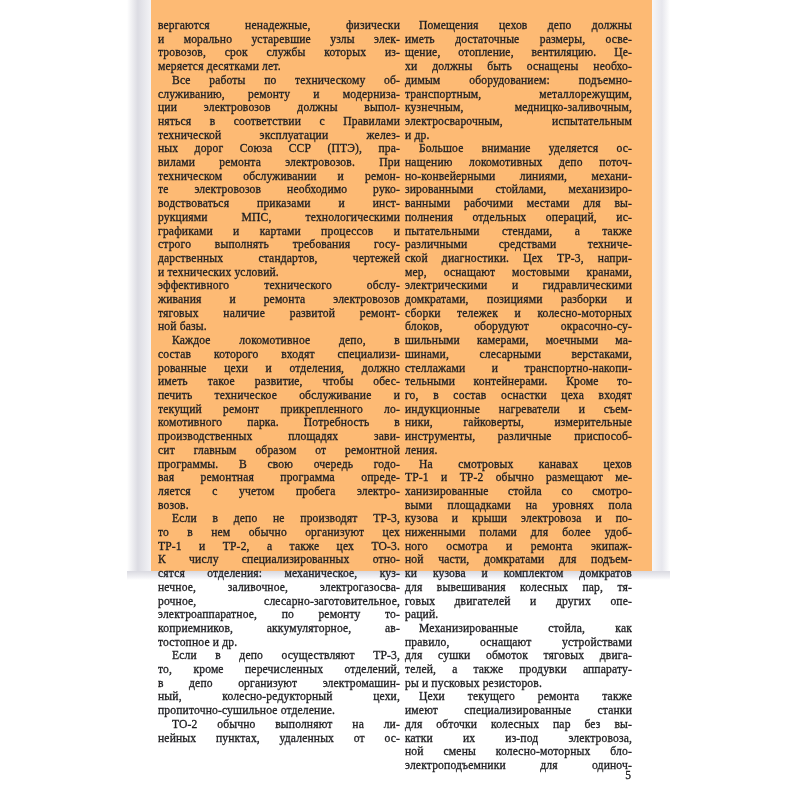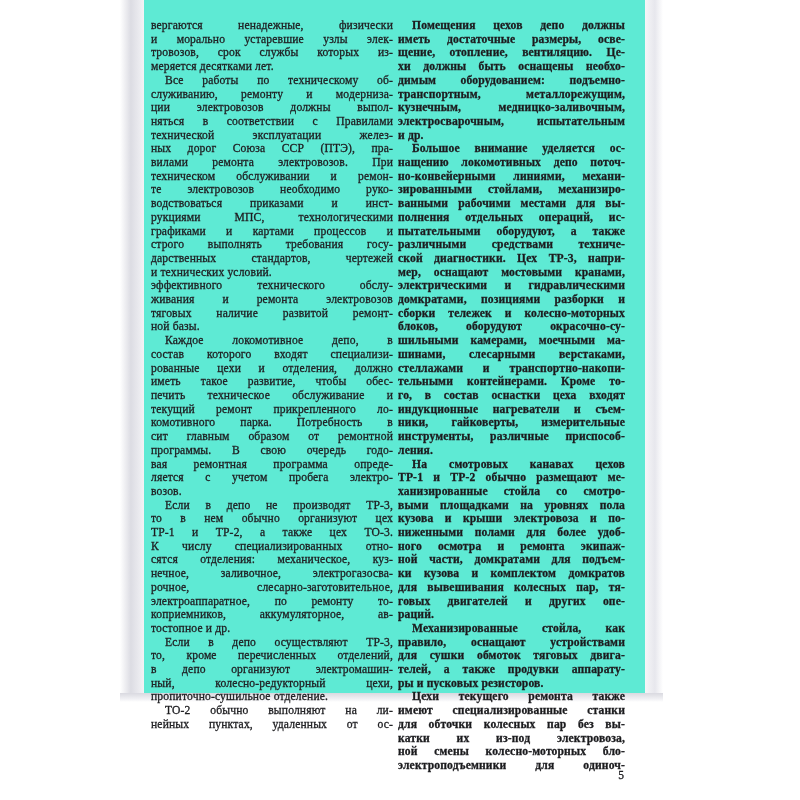--- a/index.html
+++ b/index.html
@@ -2,43 +2,43 @@
 <html><head>
 <meta charset="utf-8">
 <style>
   html,body { margin:0; padding:0; background:#ffffff; }
   .canvas {
     position:relative; width:800px; height:800px; margin:0 auto;
     background:#ffffff; overflow:hidden;
     font-family:"Liberation Serif","DejaVu Serif",serif;
   }
   .page {
-    position:absolute; left:126px; top:0; width:535px; height:693px;
-    background:#5eead4;
+    position:absolute; left:133px; top:0; width:535px; height:571px;
+    background:#fdba74;
   }
   .edge-left {
     position:absolute; left:-6px; top:0; width:24px; height:100%;
     background:linear-gradient(to right,#ffffff 0%,#dcdce3 45%,#f3f3f6 100%);
   }
   .edge-right {
     position:absolute; right:-2px; top:0; width:18px; height:100%;
     background:linear-gradient(to right,#f6f6f8 0%,#e7e7ed 55%,#ffffff 100%);
   }
   .edge-bottom {
     position:absolute; left:-6px; right:-2px; bottom:-9px; height:9px;
     background:linear-gradient(to bottom,#d9d9e0 0%,#f2f2f5 70%,#ffffff 100%);
   }
   .col {
     position:absolute; top:19px;
     font-size:11.6px; line-height:13.7px; color:#1b1b1d;
     letter-spacing:0.15px;
     -webkit-text-stroke:0.3px #222226;
   }
   .col-left  { left:25px;  width:242px; }
-  .col-right { left:272px; width:227px;font-weight:bold; }
+  .col-right { left:272px; width:227px; }
   .ln { text-align:justify; text-align-last:justify; white-space:normal; }
   .ln.last  { text-align-last:left; }
   .ln.first { text-indent:14px; }
   .page-number {
     position:absolute; right:37px; top:769px;
     font-size:11.5px; color:#1b1b1d; -webkit-text-stroke:0.3px #222226;
   }
 </style>
 </head>
 <body>
@@ -79,20 +79,21 @@
           <div class="ln last">ной базы.</div>
         </div>
         <div>
           <div class="ln first">Каждое  локомотивное  депо, в</div>
           <div class="ln">состав которого входят специализи-</div>
           <div class="ln">рованные цехи и отделения, должно</div>
           <div class="ln">иметь такое развитие, чтобы обес-</div>
           <div class="ln">печить техническое обслуживание и</div>
           <div class="ln">текущий ремонт прикрепленного ло-</div>
           <div class="ln">комотивного парка.  Потребность в</div>
+          <div class="ln">производственных  площадях  зави-</div>
           <div class="ln">сит главным образом от ремонтной</div>
           <div class="ln">программы. В свою очередь годо-</div>
           <div class="ln">вая ремонтная программа опреде-</div>
           <div class="ln">ляется с учетом пробега электро-</div>
           <div class="ln last">возов.</div>
         </div>
         <div>
           <div class="ln first">Если в депо не производят ТР-3,</div>
           <div class="ln">то в нем  обычно  организуют цех</div>
           <div class="ln">ТР-1 и ТР-2, а также цех ТО-3.</div>
@@ -128,21 +129,21 @@
           <div class="ln">электросварочным,  испытательным</div>
           <div class="ln last">и др.</div>
         </div>
         <div>
           <div class="ln first">Большое внимание уделяется ос-</div>
           <div class="ln">нащению локомотивных депо поточ-</div>
           <div class="ln">но-конвейерными линиями, механи-</div>
           <div class="ln">зированными стойлами, механизиро-</div>
           <div class="ln">ванными рабочими местами для вы-</div>
           <div class="ln">полнения  отдельных  операций, ис-</div>
-          <div class="ln">пытательными  оборудуют,  а  также</div>
+          <div class="ln">пытательными  стендами,  а  также</div>
           <div class="ln">различными   средствами   техниче-</div>
           <div class="ln">ской диагностики. Цех ТР-3, напри-</div>
           <div class="ln">мер, оснащают мостовыми кранами,</div>
           <div class="ln">электрическими и гидравлическими</div>
           <div class="ln">домкратами, позициями разборки и</div>
           <div class="ln">сборки тележек и колесно-моторных</div>
           <div class="ln">блоков,  оборудуют  окрасочно-су-</div>
           <div class="ln">шильными камерами, моечными ма-</div>
           <div class="ln">шинами,  слесарными  верстаками,</div>
           <div class="ln">стеллажами и транспортно-накопи-</div>

